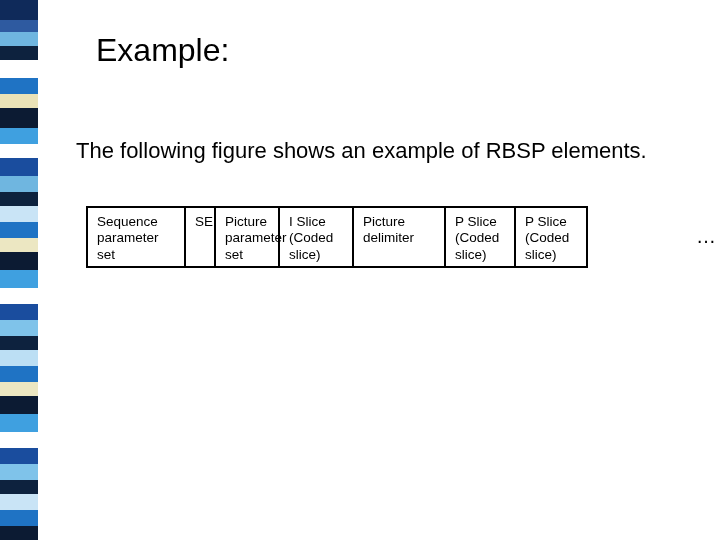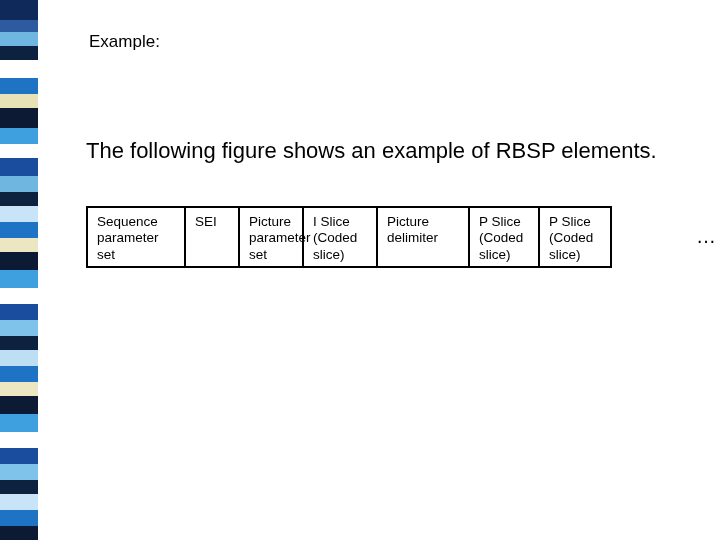--- a/index.html
+++ b/index.html
@@ -23,28 +23,28 @@
     left: 0;
     top: 0;
     width: 38px;
     height: 540px;
   }
   .deco .blk {
     width: 38px;
   }
   .heading {
     position: absolute;
-    left: 89px;
+    left: 96px;
     top: 32px;
-    font-size: 17px;
+    font-size: 32px;
     text-align: right;
   }
   .intro {
     position: absolute;
-    left: 86px;
+    left: 76px;
     top: 138px;
     font-size: 22px;
   }
   
   .rbsp-row {
     position: absolute;
     left: 86px;
     top: 206px;
     height: 62px;
     border: 2px solid #000;
@@ -60,21 +60,21 @@
     line-height: 1.22;
     display: flex;
     flex-direction: column;
     justify-content: flex-start;
     box-sizing: border-box;
   }
   .rbsp-cell:last-child {
     border-right: none;
   }
   .c0 { width: 98px; }  
-  .c1 { width: 54px; }  
+  .c1 { width: 30px; }  
   .c2 { width: 64px; }  
   .c3 { width: 74px; }  
   .c4 { width: 92px; }  
   .c5 { width: 70px; }  
   .c6 { width: 70px; }  
   .ellipsis {
     position: absolute;
     left: 696px;
     top: 225px;
     font-size: 20px;

